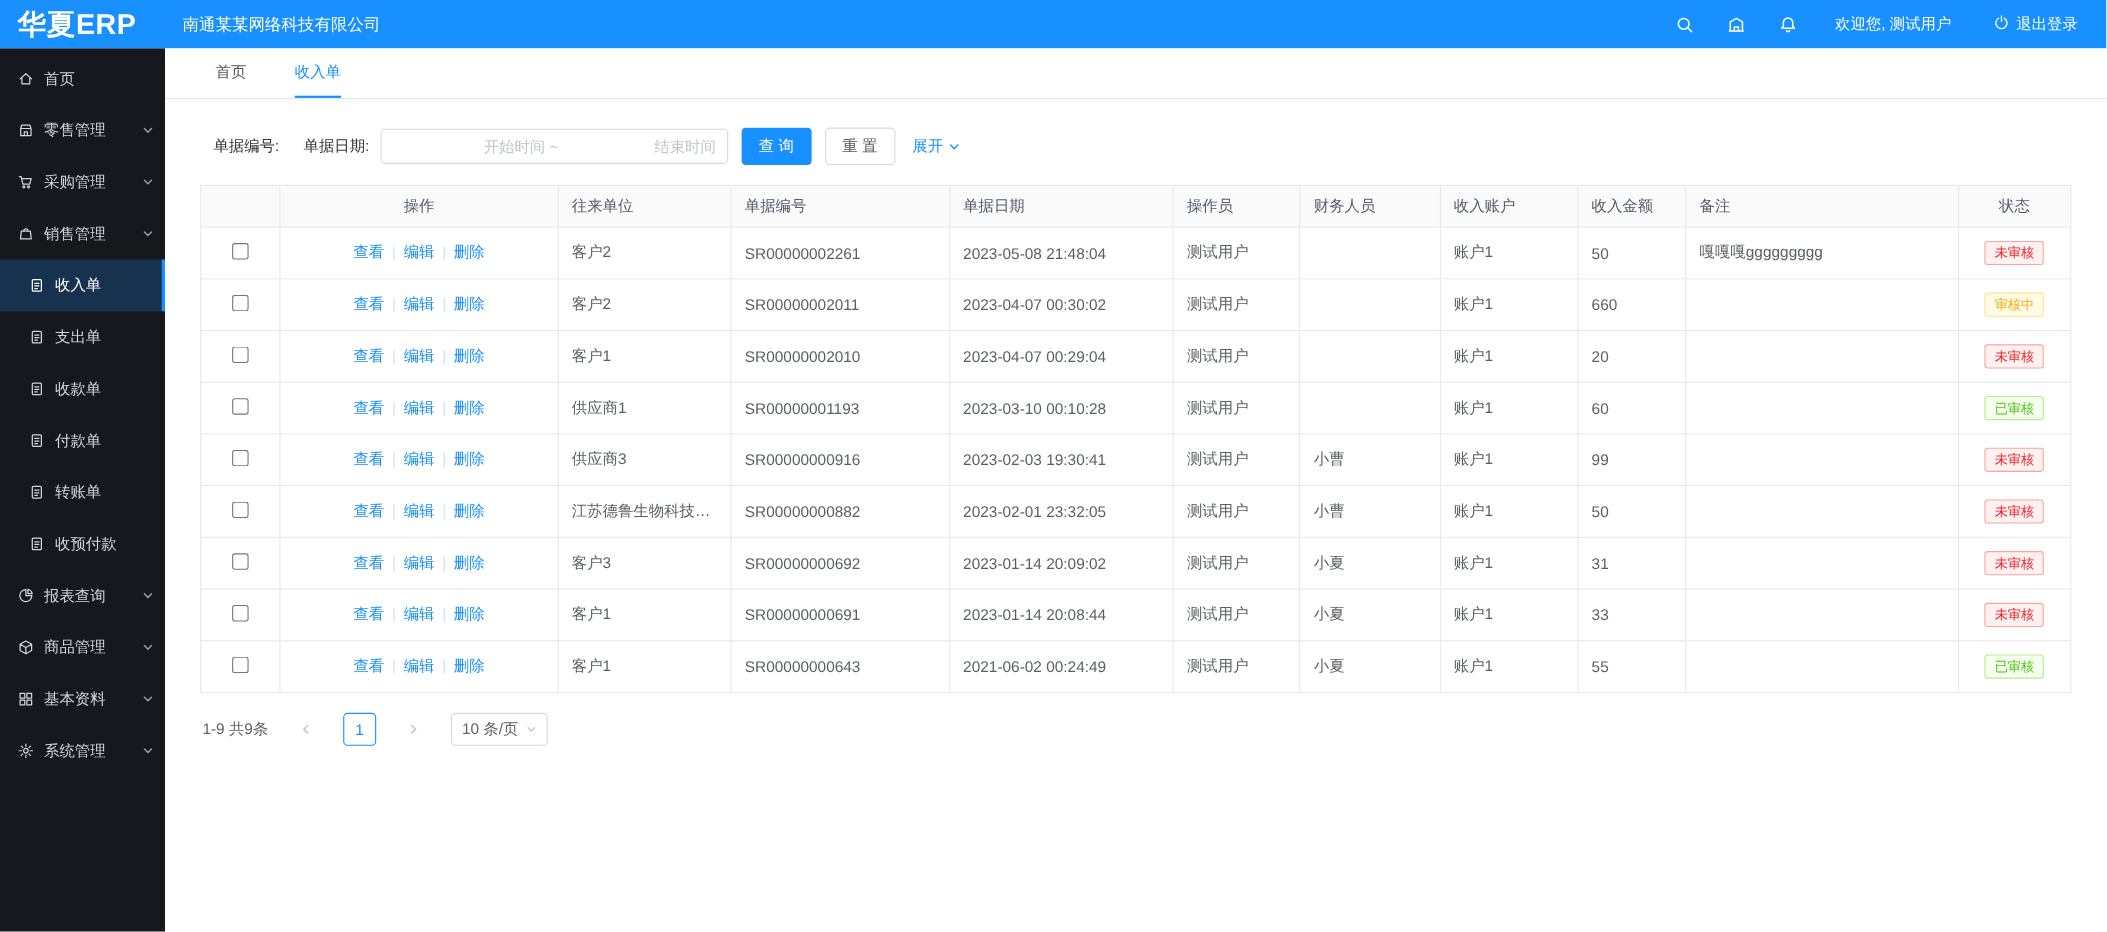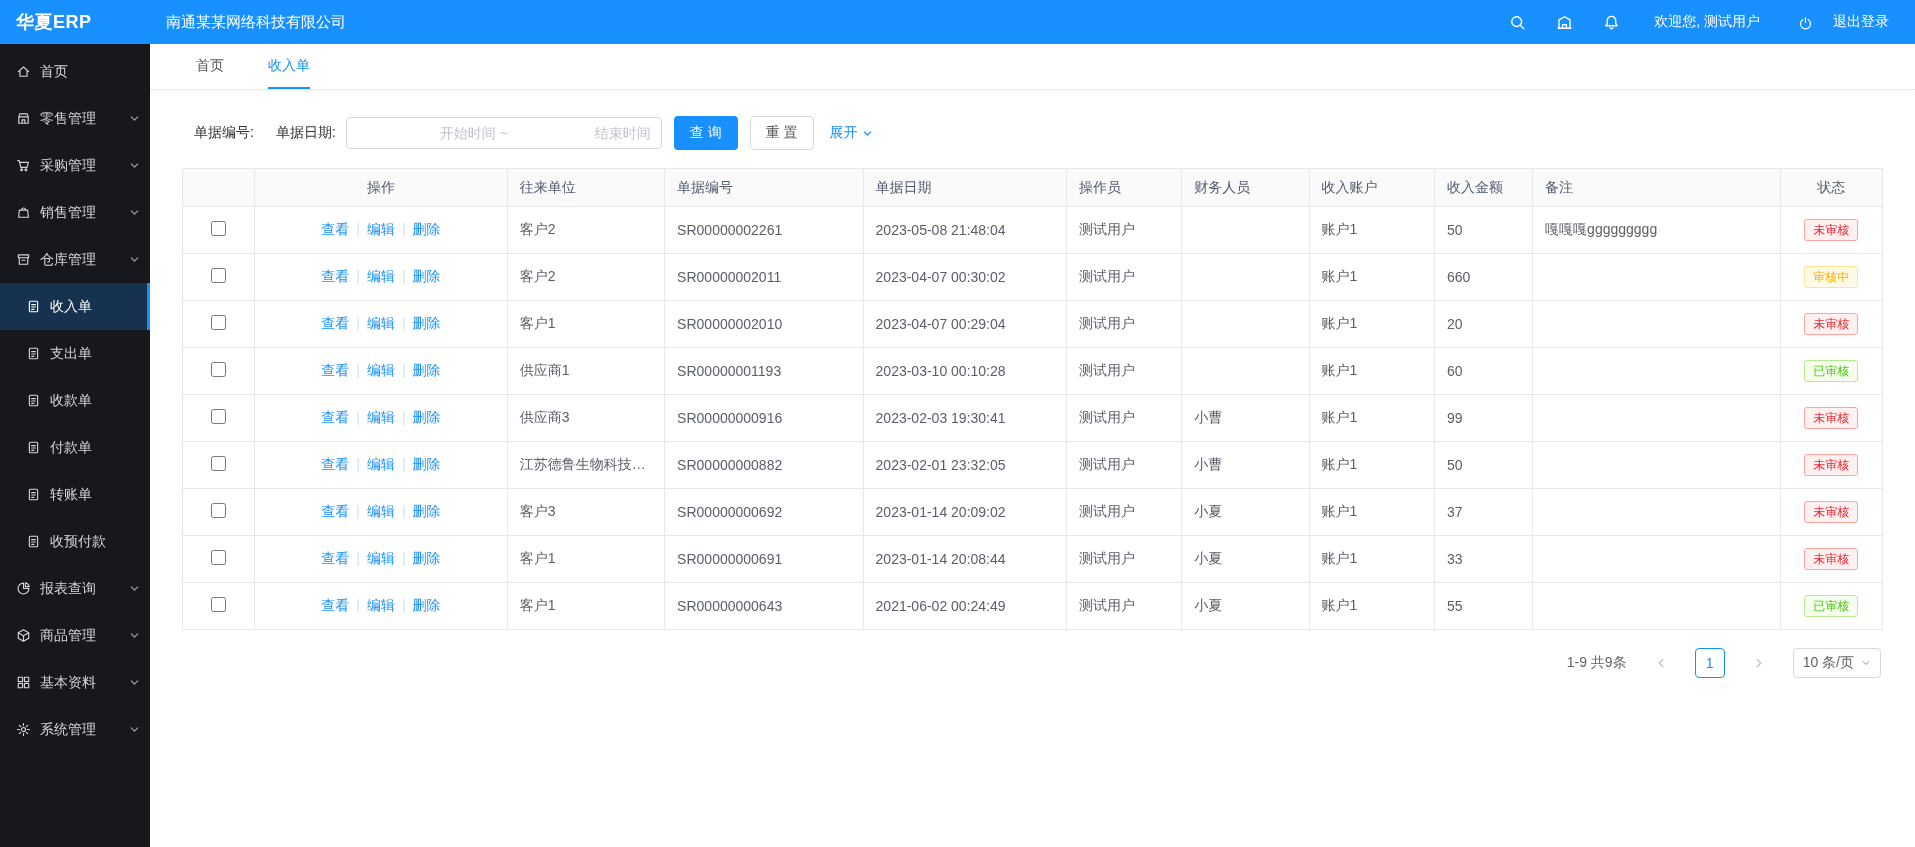--- a/index.html
+++ b/index.html
@@ -2,27 +2,27 @@
 <html style="--primary: #1890ff;"><head>
 <meta charset="utf-8">
 <style>
 :root{--primary:#1890ff}
 *{margin:0;padding:0;box-sizing:border-box}
 html,body{width:1915px;height:847px}
 body{font-family:"Liberation Sans",sans-serif;font-size:14px;color:#333;background:#fff;overflow:hidden}
 
 
 .topbar{height:44px;background:var(--primary);display:flex;align-items:center;color:#fff}
-.logo{width:150px;flex:0 0 150px;font-size:18px;font-weight:bold;padding-left:16px;letter-spacing:.5px;white-space:nowrap}
+.logo{width:150px;flex:0 0 150px;font-size:26px;font-weight:bold;padding-left:16px;letter-spacing:.5px;white-space:nowrap}
 .company{font-size:15px;margin-left:16px;white-space:nowrap}
 .topbar-right{margin-left:auto;display:flex;align-items:center;padding-right:26px}
 .tb-icon{margin-left:30px;cursor:pointer;display:flex}
 .tb-icon svg{width:17px;height:17px}
 .welcome{margin-left:34px;font-size:14px;white-space:nowrap}
-.logout{margin-left:38px;display:flex;align-items:flex-end;gap:20px;cursor:pointer;white-space:nowrap}
+.logout{margin-left:38px;display:flex;align-items:flex-start;gap:6px;cursor:pointer;white-space:nowrap}
 .logout svg{width:15px;height:15px}
 
 
 .layout{display:flex;height:803px}
 .sidebar{width:150px;flex:0 0 150px;background:#17181d;padding-top:4px;overflow:hidden}
 .menu-item,.submenu-item{height:47px;display:flex;align-items:center;color:#d4d6db;font-size:14px;cursor:pointer;position:relative;white-space:nowrap}
 .menu-item{padding:0 10px 0 15px}
 .submenu-item{padding:0 10px 0 25px}
 .mi-icon{width:17px;margin-right:8px;display:flex;justify-content:center;flex:0 0 17px}
 .mi-icon svg{width:15px;height:15px}
@@ -73,21 +73,21 @@
 .td-check,.td-actions,.td-status{text-align:center}
 .op-link{color:var(--primary);cursor:pointer;text-decoration:none}
 .op-sep{color:#cfe3f7;margin:0 7px}
 input[type=checkbox]{width:15px;height:15px;cursor:pointer;accent-color:var(--primary)}
 .tag{display:inline-block;font-size:12px;line-height:20px;padding:0 8px;border-radius:3px;border:1px solid}
 .tag-error{color:#f5222d;background:#fff1f0;border-color:#ffa39e}
 .tag-warning{color:#faad14;background:#fffbe6;border-color:#ffe58f}
 .tag-success{color:#52c41a;background:#f6ffed;border-color:#b7eb8f}
 
 
-.pagination{display:flex;align-items:center;justify-content:flex-end;gap:28px;padding:18px 34px;color:#606266}
+.pagination{display:flex;align-items:center;gap:28px;padding:18px 34px;color:#606266}
 .pg-chev{display:flex;color:#c0c4cc;cursor:pointer}
 .pg-chev svg{width:12px;height:12px}
 .pg-num{min-width:30px;height:30px;border:1px solid var(--primary);border-radius:4px;color:var(--primary);display:flex;align-items:center;justify-content:center;cursor:pointer;padding:0 8px}
 .pg-size{height:30px;border:1px solid #d9d9d9;border-radius:4px;padding:0 9px;display:flex;align-items:center;gap:7px;color:#606266;cursor:pointer;white-space:nowrap}
 .pg-size svg{width:10px;height:10px;color:#c0c4cc}
 </style>
 </head>
 <body>
 
 <header class="topbar">
@@ -162,34 +162,20 @@
           </svg>
         </span>
       </div>
       <div class="menu-item">
         <span class="mi-icon">
           <svg viewBox="0 0 16 16" fill="none" stroke="currentColor" stroke-width="1.2" stroke-linecap="round" stroke-linejoin="round">
             <path d="M3.6 5.4h8.8l.8 7.6H2.8l.8-7.6zM6 5.2a2 2 0 0 1 4 0"></path>
           </svg>
         </span>
         <span class="mi-label">销售管理</span>
-        <span class="mi-chev down">
-          <svg viewBox="0 0 12 12" fill="none" stroke="currentColor" stroke-width="1.4" stroke-linecap="round" stroke-linejoin="round">
-            <path d="M2.5 4.2 6 7.8l3.5-3.6"></path>
-          </svg>
-        </span>
-      </div>
-      <div class="menu-item">
-        <span class="mi-icon">
-          <svg viewBox="0 0 16 16" fill="none" stroke="currentColor" stroke-width="1.2" stroke-linecap="round" stroke-linejoin="round">
-            <rect x="2.5" y="3" width="11" height="3.2"></rect>
-            <path d="M3.5 6.2V13h9V6.2M6.5 8.8h3"></path>
-          </svg>
-        </span>
-        <span class="mi-label">仓库管理</span>
         <span class="mi-chev down">
           <svg viewBox="0 0 12 12" fill="none" stroke="currentColor" stroke-width="1.4" stroke-linecap="round" stroke-linejoin="round">
             <path d="M2.5 4.2 6 7.8l3.5-3.6"></path>
           </svg>
         </span>
       </div>
       <div class="submenu-item active">
         <span class="mi-icon">
           <svg viewBox="0 0 16 16" fill="none" stroke="currentColor" stroke-width="1.2" stroke-linecap="round" stroke-linejoin="round">
             <rect x="3.6" y="2.4" width="8.8" height="11.2" rx="1"></rect>
@@ -442,21 +428,21 @@
             </tr>
             <tr>
               <td class="td-check"><input type="checkbox" style=""></td>
               <td class="td-actions"><a class="op-link">查看</a><span class="op-sep">|</span><a class="op-link">编辑</a><span class="op-sep">|</span><a class="op-link">删除</a></td>
               <td>客户3</td>
               <td>SR00000000692</td>
               <td>2023-01-14 20:09:02</td>
               <td>测试用户</td>
               <td>小夏</td>
               <td>账户1</td>
-              <td>37</td>
+              <td>31</td>
               <td></td>
               <td class="td-status"><span class="tag tag-error">未审核</span></td>
             </tr>
             <tr>
               <td class="td-check"><input type="checkbox" style=""></td>
               <td class="td-actions"><a class="op-link">查看</a><span class="op-sep">|</span><a class="op-link">编辑</a><span class="op-sep">|</span><a class="op-link">删除</a></td>
               <td>客户1</td>
               <td>SR00000000691</td>
               <td>2023-01-14 20:08:44</td>
               <td>测试用户</td>

